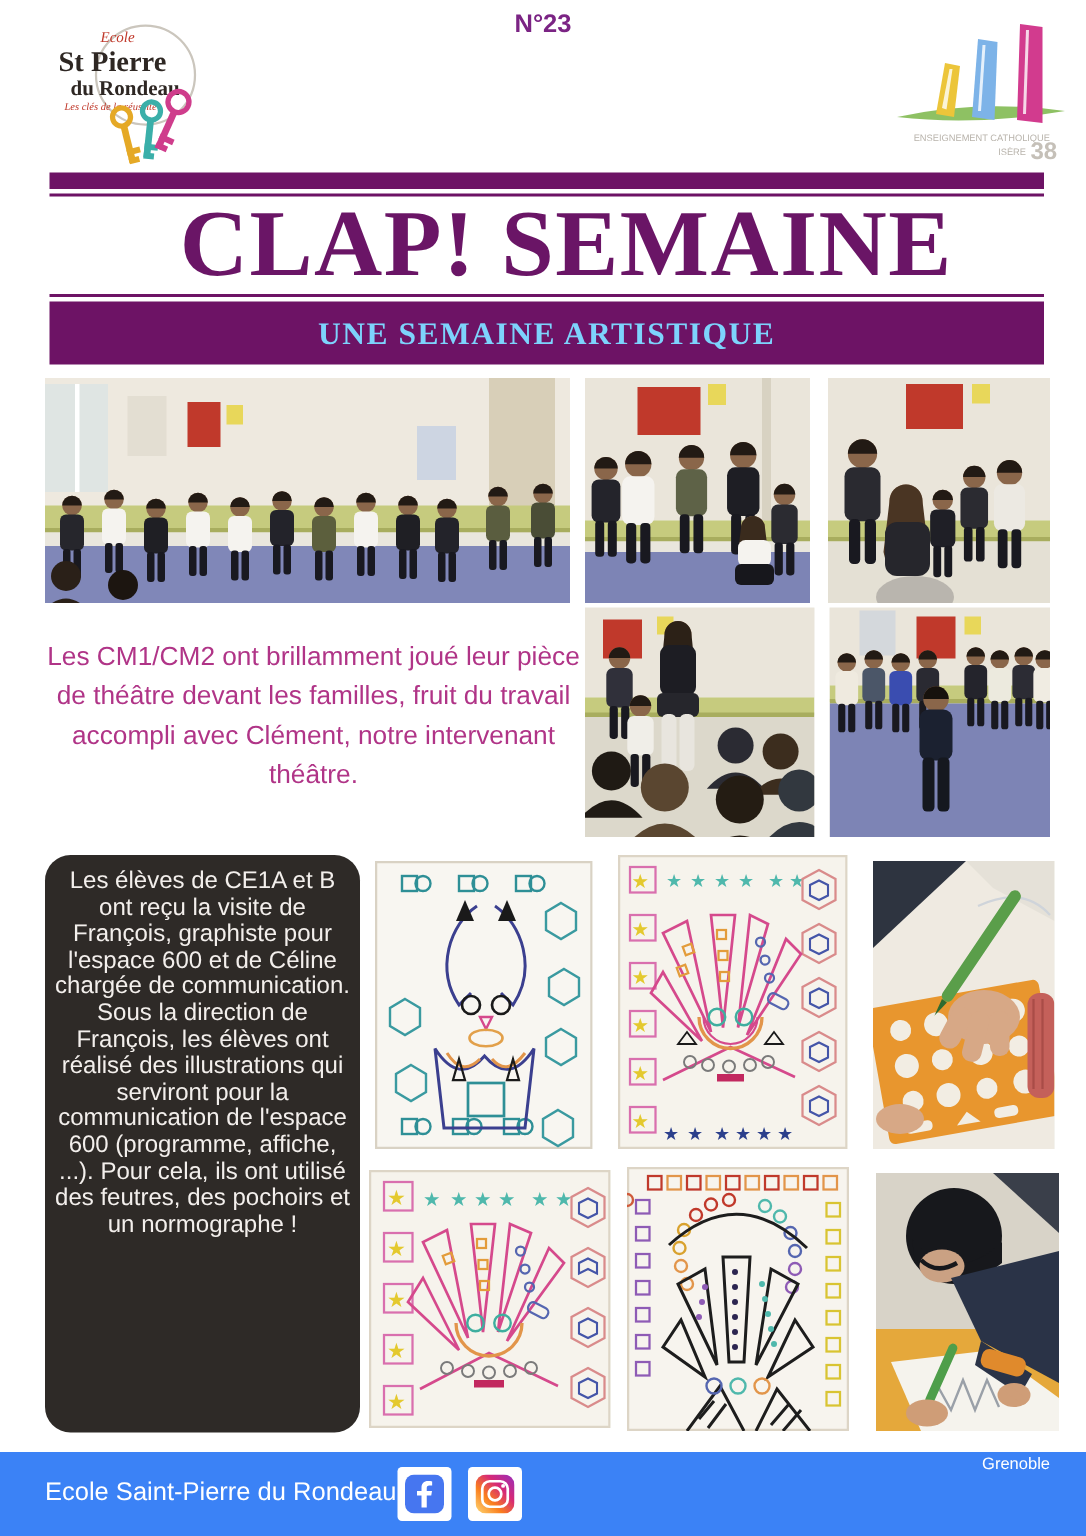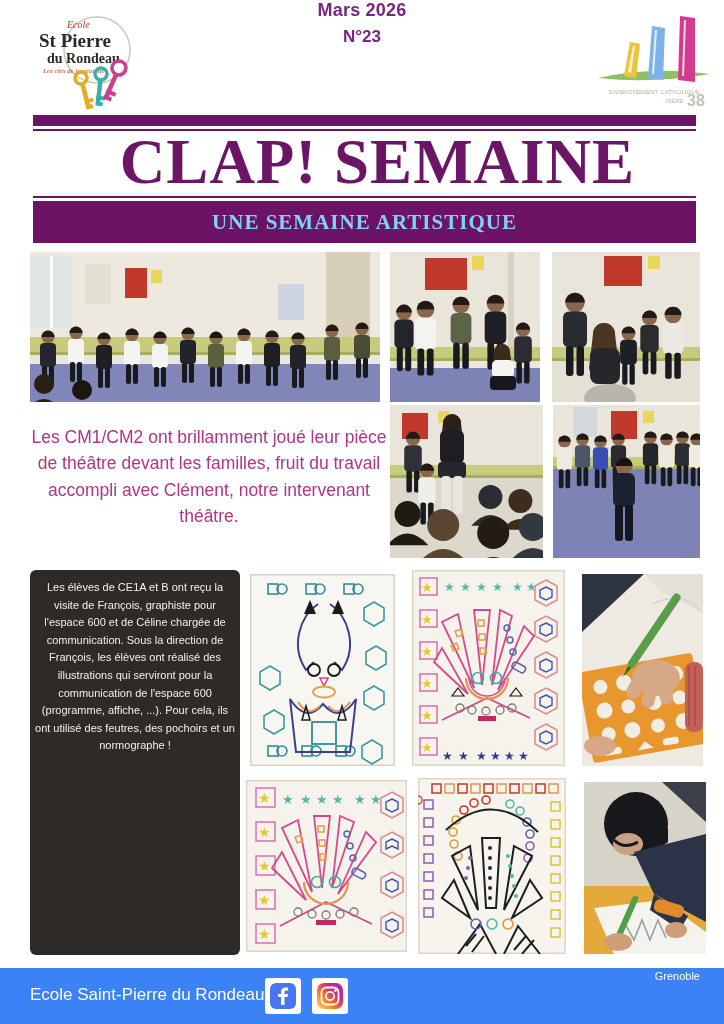--- a/index.html
+++ b/index.html
@@ -24,22 +24,22 @@
       font-weight:bold;font-size:21px;letter-spacing:1px;line-height:42px;}
 
   
   .photo{background:#eceadf;overflow:hidden;}
   .photo svg{display:block;}
 
   
   .pink-text{left:30px;width:358px;top:424px;color:#b03487;font-weight:normal;
       font-size:17.5px;line-height:1.5;text-align:center;}
   .dark-block{left:30px;width:210px;top:570px;height:385px;background:#2e2a27;
-      border-radius:6px;color:#f3efec;text-align:center;box-sizing:border-box;
-      padding:9px 4px;font-size:11px;line-height:17.6px;}
+      border-radius:17px;color:#f3efec;text-align:center;box-sizing:border-box;
+      padding:9px 4px;font-size:16px;line-height:17.6px;}
 
   
   .footer{left:0;right:0;top:968px;height:56px;background:#3b82f6;color:#ffffff;}
   .footer-school{left:30px;top:17px;font-size:17px;}
   .footer-city{right:24px;top:2px;font-size:11px;}
   .social-tile{top:10px;width:36px;height:36px;background:#ffffff;border-radius:3px;
       display:flex;align-items:center;justify-content:center;}
   .fb-tile{left:265px;}
   .ig-tile{left:312px;}
 </style>
@@ -90,21 +90,20 @@
     <g transform="translate(86,56) rotate(24)">
       <circle r="7" fill="none" stroke="#cf3d8c" stroke-width="3.5"></circle>
       <rect x="-2.2" y="6" width="4.5" height="28" fill="#cf3d8c"></rect>
       <rect x="-2.2" y="24" width="10" height="4" fill="#cf3d8c"></rect>
       <rect x="-2.2" y="30" width="8" height="4" fill="#cf3d8c"></rect>
     </g>
   </svg>
 </div>
 
 <div class="abs issue-block">
-  <div class="issue-date">Mars 2026</div>
   <div class="issue-number">N°23</div>
 </div>
 
 <div class="abs" style="left:588px;top:12px;width:128px;height:100px">
   <svg width="128" height="100" viewBox="0 0 128 100">
     <path d="M10,66 Q64,54 122,62 Q64,72 10,66 Z" fill="#7ab648" opacity=".85"></path>
     <path d="M36,64 L42,30 L52,32 L48,66 Z" fill="#ecc53a"></path>
     <path d="M40,60 L45,34 L47,34 L43,61 Z" fill="#fff" opacity=".8"></path>
     <path d="M60,66 L64,14 L77,16 L75,68 Z" fill="#7db3e8"></path>
     <path d="M64,62 L67,18 L69,18 L66,62 Z" fill="#fff" opacity=".8"></path>

